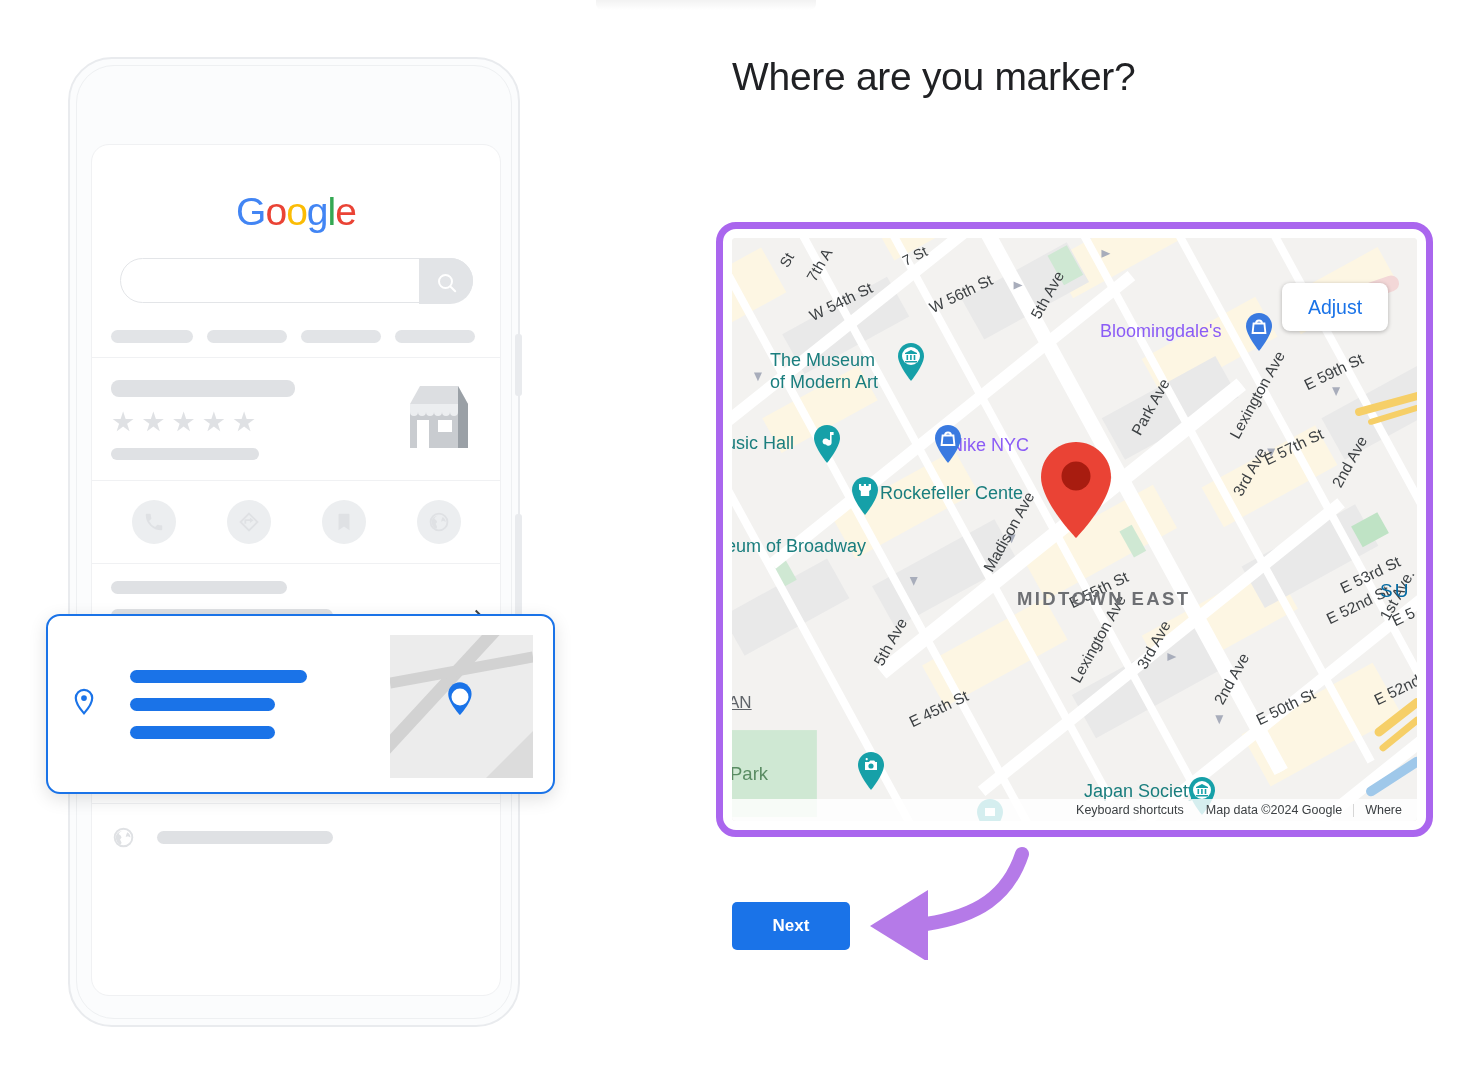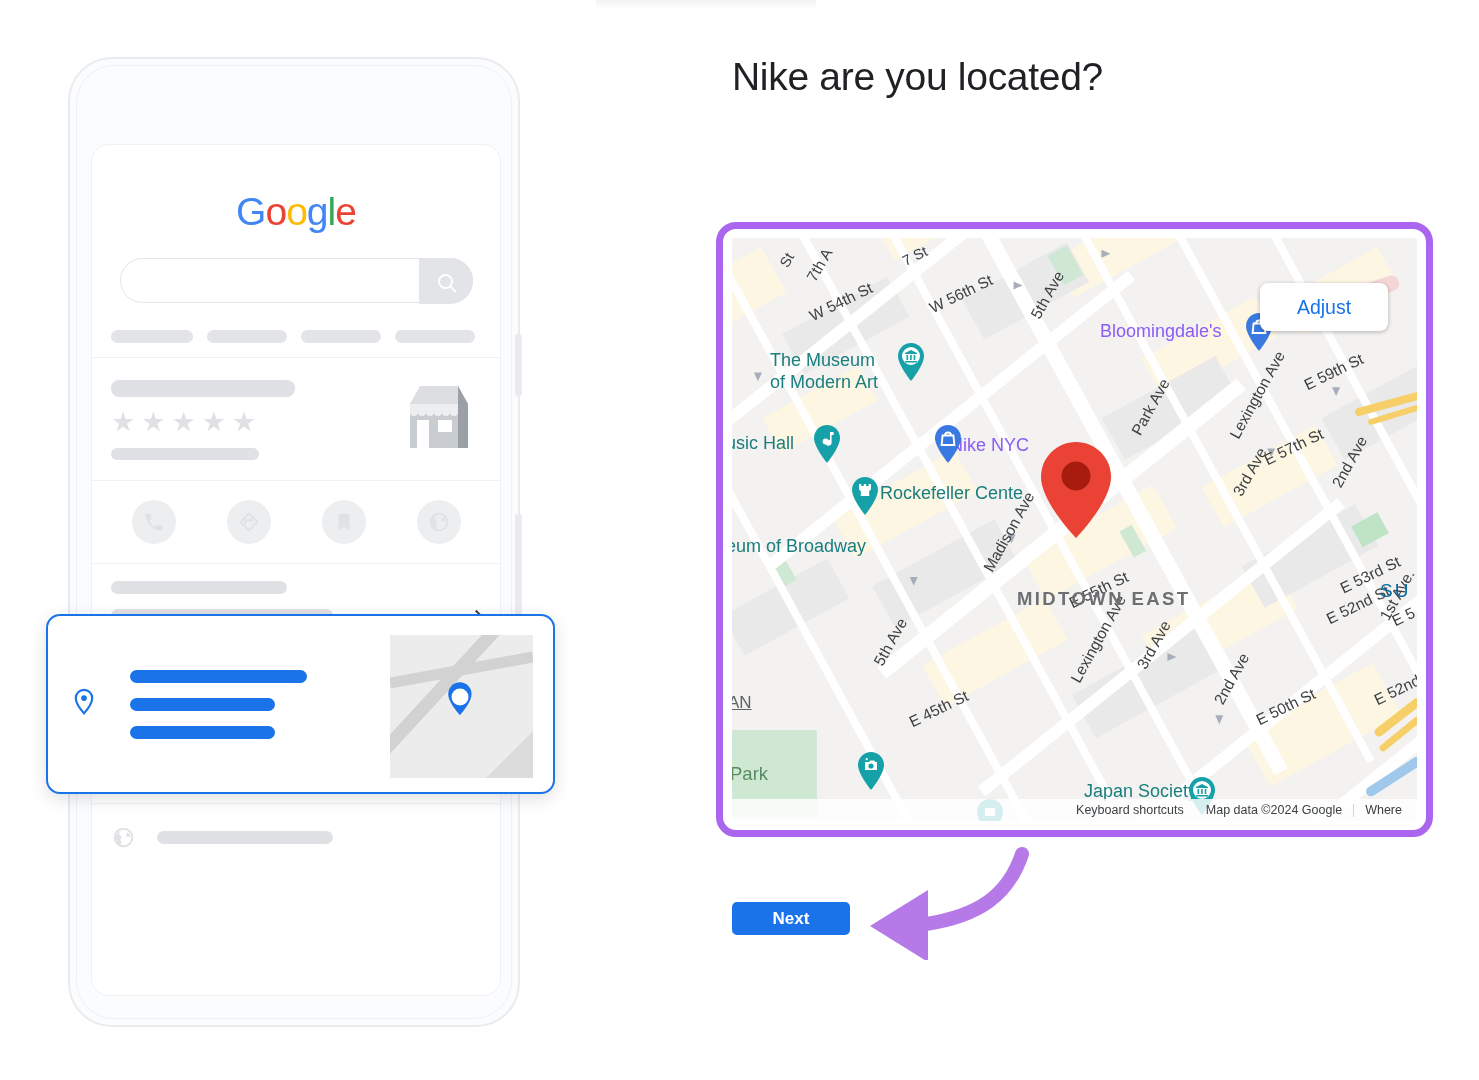--- a/index.html
+++ b/index.html
@@ -126,39 +126,39 @@
   .attrib {
     position: absolute; left: 0; right: 0; bottom: 0; height: 22px;
     background: rgba(255,255,255,0.82);
     display: flex; align-items: center; justify-content: flex-end; gap: 0;
     font-size: 12.5px; color: #3c4043; padding-right: 4px;
   }
   .attrib span { padding: 0 11px; }
   .attrib .divider { width: 1px; height: 13px; background: #d6d6d6; padding: 0; }
 
   .adjust-btn {
-    position: absolute; right: 29px; top: 45px; width: 128px; height: 48px;
+    position: absolute; right: 29px; top: 45px; width: 106px; height: 48px;
     background: #fff; border-radius: 8px; box-shadow: 0 1px 4px rgba(0,0,0,0.28);
     display: flex; align-items: center; justify-content: center;
     color: #1a73e8; font-size: 19.5px;
   }
 
   .marker { position: absolute; left: 303px; top: 202px; }
 
   .maplabel { position: absolute; white-space: pre; font-size: 14.5px; color: #3c4043;
               font-family: "Liberation Sans", sans-serif; }
   .poi { position: absolute; white-space: pre; font-size: 18px; color: #1a7e7e; }
   .poi.blue { color: #8b5cf6; }
   .hood { position: absolute; font-size: 18.5px; color: #6d6f73; letter-spacing: 2.4px; }
   .parklbl { position: absolute; font-size: 18.5px; color: #5a8c63; }
 
   .pin { position: absolute; width: 30px; height: 40px; }
 
   .next-btn {
-    position: absolute; left: 0px; top: 902px; width: 118px; height: 33px;
+    position: absolute; left: 0px; top: 902px; width: 118px; height: 48px;
     background: #1a73e8; border-radius: 5px; border: none; cursor: pointer;
     color: #fff; font-size: 17px; font-weight: bold;
     display: flex; align-items: center; justify-content: center;
     font-family: "Liberation Sans", sans-serif;
   }
   .arrow-svg { position: absolute; left: 108px; top: 840px; }
 </style>
 </head>
 <body>
 
@@ -299,21 +299,21 @@
           <path d="M96 143 L143 96 L143 143 Z" fill="#dcdcdc"></path>
           <path d="M74 28c-10.4 0-18.8 8.4-18.8 18.8 0 14 18.8 34 18.8 34s18.8-20 18.8-34C92.8 36.4 84.4 28 74 28z" transform="translate(24,30) scale(0.62)" fill="#1a73e8"></path>
           <circle cx="70" cy="62" r="8.5" fill="#fff"></circle>
         </svg>
       </div>
     </div>
   </div>
 
   <div class="right">
 
-    <h1 class="title">Nike are you located?</h1>
+    <h1 class="title">Where are you marker?</h1>
 
     <div class="map-outer">
       <div class="map">
 
         <svg width="100%" height="100%" viewBox="0 0 686 590" preserveAspectRatio="none" style="position:absolute;left:0;top:0">
           <rect width="686" height="590" fill="#f3f2f0"></rect>
 
           <g fill="#fdf6e3">
             <rect x="-40" y="30" width="90" height="52" transform="rotate(-29 0 60)"></rect>
             <rect x="150" y="-20" width="120" height="46" transform="rotate(-29 150 0)"></rect>

